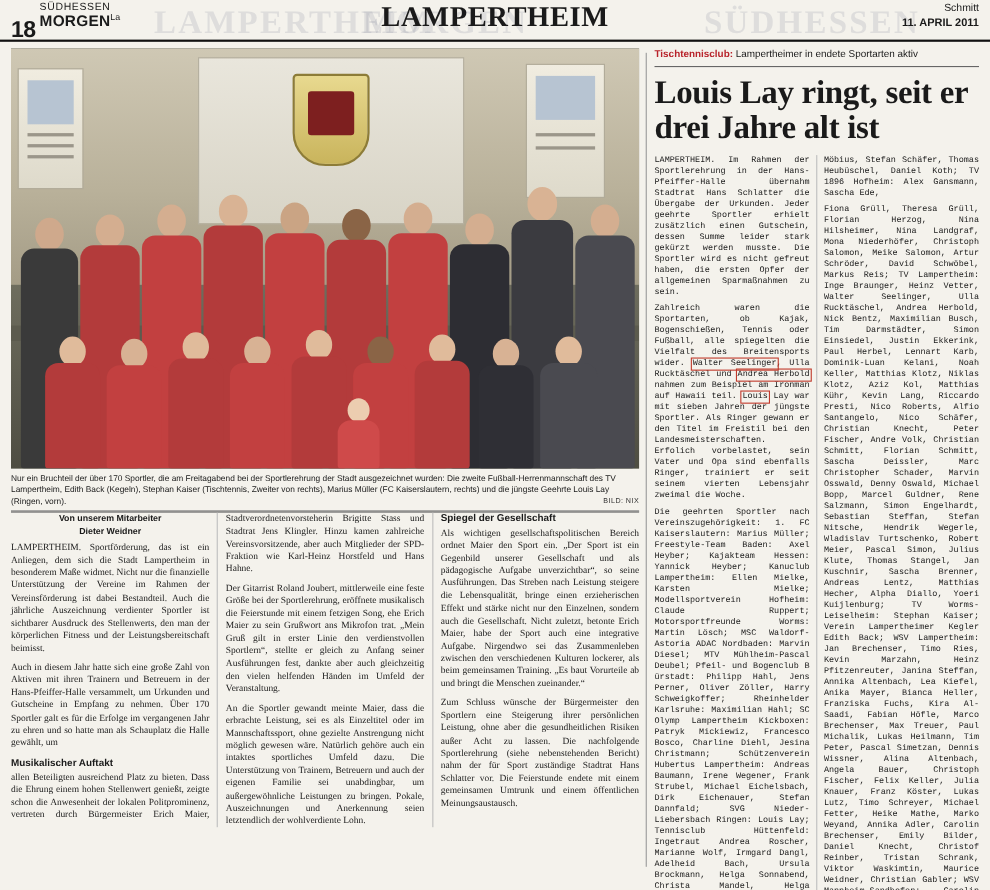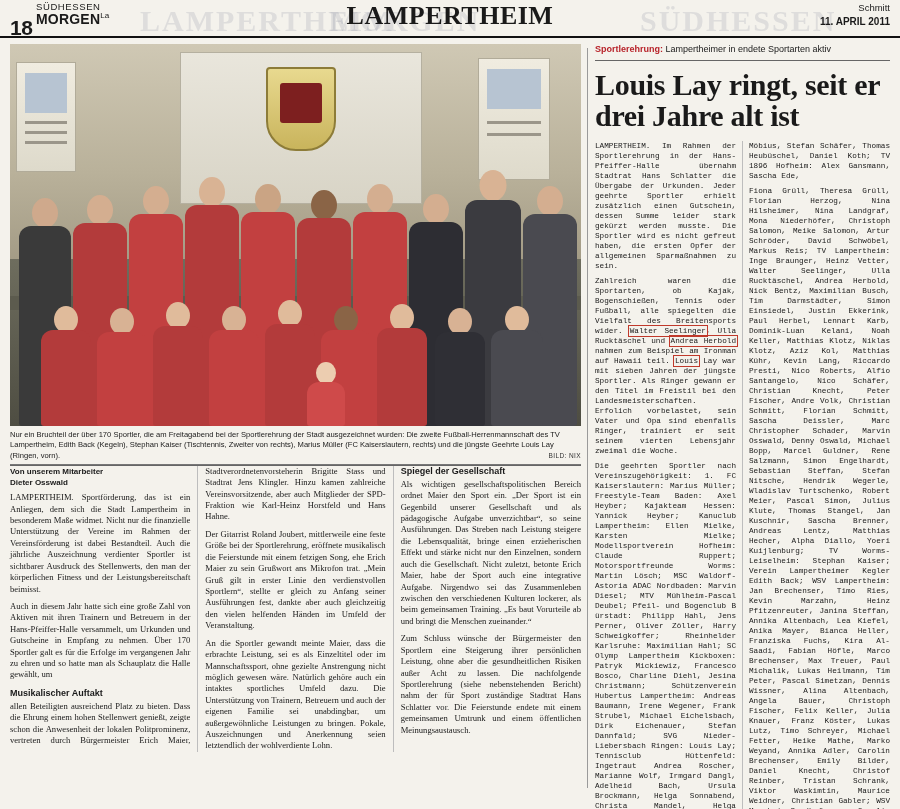--- a/index.html
+++ b/index.html
@@ -123,21 +123,21 @@
   .ehrung .txt{font-weight:bold;color:#111;}
   .rule-strong{height:1px;background:#666;}
 
   .headline-main{
     font-family:"Liberation Serif", serif;
     font-weight:bold;font-size:37px;line-height:1.05;
     margin:8px 0 6px 0;letter-spacing:-.5px;
   }
   .byline{
     font-family:"Liberation Sans", sans-serif;font-size:8px;font-weight:bold;
-    line-height:1.4;margin-bottom:4px;
+    line-height:1.4;margin-bottom:4px;text-align:center;
   }
   .cols3{column-count:3;column-gap:15px;column-rule:1px solid #bdbdbd;}
   .cols3 p{
     margin:0 0 6px 0;font-size:8.6px;line-height:1.33;text-align:justify;
     font-family:"Liberation Serif", serif;hyphens:auto;
   }
   .sub{
     font-family:"Liberation Sans", sans-serif;font-weight:bold;font-size:9px;
     margin:7px 0 3px 0;break-inside:avoid;
   }
@@ -302,37 +302,37 @@
       <span>Nur ein Bruchteil der über 170 Sportler, die am Freitagabend bei der Sportlerehrung der Stadt ausgezeichnet wurden: Die zweite Fußball-Herrenmannschaft des TV Lampertheim, Edith Back (Kegeln), Stephan Kaiser (Tischtennis, Zweiter von rechts), Marius Müller (FC Kaiserslautern, rechts) und die jüngste Geehrte Louis Lay (Ringen, vorn).</span>
       <span class="credit">BILD: NIX</span>
     </div>
 
     <div class="rule-strong"></div>
 
 
     <div class="cols3">
       <div class="byline">
         <div>Von unserem Mitarbeiter</div>
-        <div>Dieter Osswald</div>
+        <div>Dieter Weidner</div>
       </div>
       <p>LAMPERTHEIM. Sportförderung, das ist ein Anliegen, dem sich die Stadt Lampertheim in besonderem Maße widmet. Nicht nur die finanzielle Unterstützung der Vereine im Rahmen der Vereinsförderung ist dabei Bestandteil. Auch die jährliche Auszeichnung verdienter Sportler ist sichtbarer Ausdruck des Stellenwerts, den man der körperlichen Fitness und der Leistungsbereitschaft beimisst.</p>
       <p>Auch in diesem Jahr hatte sich eine große Zahl von Aktiven mit ihren Trainern und Betreuern in der Hans-Pfeiffer-Halle versammelt, um Urkunden und Gutscheine in Empfang zu nehmen. Über 170 Sportler galt es für die Erfolge im vergangenen Jahr zu ehren und so hatte man als Schauplatz die Halle gewählt, um</p>
       <div class="sub">Musikalischer Auftakt</div>
       <p>allen Beteiligten ausreichend Platz zu bieten. Dass die Ehrung einem hohen Stellenwert genießt, zeigte schon die Anwesenheit der lokalen Politprominenz, vertreten durch Bürgermeister Erich Maier, Stadtverordnetenvorsteherin Brigitte Stass und Stadtrat Jens Klingler. Hinzu kamen zahlreiche Vereinsvorsitzende, aber auch Mitglieder der SPD-Fraktion wie Karl-Heinz Horstfeld und Hans Hahne.</p>
       <p>Der Gitarrist Roland Joubert, mittlerweile eine feste Größe bei der Sportlerehrung, eröffnete musikalisch die Feierstunde mit einem fetzigen Song, ehe Erich Maier zu sein Grußwort ans Mikrofon trat. „Mein Gruß gilt in erster Linie den verdienstvollen Sportlern“, stellte er gleich zu Anfang seiner Ausführungen fest, dankte aber auch gleichzeitig den vielen helfenden Händen im Umfeld der Veranstaltung.</p>
       <p>An die Sportler gewandt meinte Maier, dass die erbrachte Leistung, sei es als Einzeltitel oder im Mannschaftssport, ohne gezielte Anstrengung nicht möglich gewesen wäre. Natürlich gehöre auch ein intaktes sportliches Umfeld dazu. Die Unterstützung von Trainern, Betreuern und auch der eigenen Familie sei unabdingbar, um außergewöhnliche Leistungen zu bringen. Pokale, Auszeichnungen und Anerkennung seien letztendlich der wohlverdiente Lohn.</p>
       <div class="sub">Spiegel der Gesellschaft</div>
       <p>Als wichtigen gesellschaftspolitischen Bereich ordnet Maier den Sport ein. „Der Sport ist ein Gegenbild unserer Gesellschaft und als pädagogische Aufgabe unverzichtbar“, so seine Ausführungen. Das Streben nach Leistung steigere die Lebensqualität, bringe einen erzieherischen Effekt und stärke nicht nur den Einzelnen, sondern auch die Gesellschaft. Nicht zuletzt, betonte Erich Maier, habe der Sport auch eine integrative Aufgabe. Nirgendwo sei das Zusammenleben zwischen den verschiedenen Kulturen lockerer, als beim gemeinsamen Training. „Es baut Vorurteile ab und bringt die Menschen zueinander.“</p>
       <p>Zum Schluss wünsche der Bürgermeister den Sportlern eine Steigerung ihrer persönlichen Leistung, ohne aber die gesundheitlichen Risiken außer Acht zu lassen. Die nachfolgende Sportlerehrung (siehe nebenstehenden Bericht) nahm der für Sport zuständige Stadtrat Hans Schlatter vor. Die Feierstunde endete mit einem gemeinsamen Umtrunk und einem öffentlichen Meinungsaustausch.</p>
     </div>
   </div>
 
   <div class="right-col">
     <div class="kicker">
-      <b>Sportlerehrung:</b>
+      <b>Tischtennisclub:</b>
       <span>Lampertheimer in endete Sportarten aktiv</span>
     </div>
 
     <div class="headline-right">Louis Lay ringt, seit er drei Jahre alt ist</div>
 
     <div class="cols2">
       <p>LAMPERTHEIM. Im Rahmen der Sportlerehrung in der Hans-Pfeiffer-Halle übernahm Stadtrat Hans Schlatter die Übergabe der Urkunden. Jeder geehrte Sportler erhielt zusätzlich einen Gutschein, dessen Summe leider stark gekürzt werden musste. Die Sportler wird es nicht gefreut haben, die ersten Opfer der allgemeinen Sparmaßnahmen zu sein.</p>
       <p>Zahlreich waren die Sportarten, ob Kajak, Bogenschießen, Tennis oder Fußball, alle spiegelten die Vielfalt des Breitensports wider. <span class="boxed">Walter Seelinger</span>, Ulla Rucktäschel und <span class="boxed">Andrea Herbold</span> nahmen zum Beispiel am Ironman auf Hawaii teil. <span class="boxed">Louis</span> Lay war mit sieben Jahren der jüngste Sportler. Als Ringer gewann er den Titel im Freistil bei den Landesmeisterschaften. Erfolich vorbelastet, sein Vater und Opa sind ebenfalls Ringer, trainiert er seit seinem vierten Lebensjahr zweimal die Woche.</p>
       <p>Die geehrten Sportler nach Vereinszugehörigkeit: 1. FC Kaiserslautern: Marius Müller; Freestyle-Team Baden: Axel Heyber; Kajakteam Hessen: Yannick Heyber; Kanuclub Lampertheim: Ellen Mielke, Karsten Mielke; Modellsportverein Hofheim: Claude Ruppert; Motorsportfreunde Worms: Martin Lösch; MSC Waldorf-Astoria ADAC Nordbaden: Marvin Diesel; MTV Mühlheim-Pascal Deubel; Pfeil- und Bogenclub B ürstadt: Philipp Hahl, Jens Perner, Oliver Zöller, Harry Schweigkoffer; Rheinhelder Karlsruhe: Maximilian Hahl; SC Olymp Lampertheim Kickboxen: Patryk Mickiewiz, Francesco Bosco, Charline Diehl, Jesina Christmann; Schützenverein Hubertus Lampertheim: Andreas Baumann, Irene Wegener, Frank Strubel, Michael Eichelsbach, Dirk Eichenauer, Stefan Dannfald; SVG Nieder-Liebersbach Ringen: Louis Lay; Tennisclub Hüttenfeld: Ingetraut Andrea Roscher, Marianne Wolf, Irmgard Dangl, Adelheid Bach, Ursula Brockmann, Helga Sonnabend, Christa Mandel, Helga Bergsträsser; Tischtennisclub Lampertheim: Anne Lochbühler, Sabrina Metzger, Hannan Topal, Luisa Plapp, Laura Wunder, Roulof Kärcher, Cevdet Uzer, Uwe van gen Hassend, Dennis Möbius, Stefan Schäfer, Thomas Heubüschel, Daniel Koth; TV 1896 Hofheim: Alex Gansmann, Sascha Ede,</p>
       <p>Fiona Grüll, Theresa Grüll, Florian Herzog, Nina Hilsheimer, Nina Landgraf, Mona Niederhöfer, Christoph Salomon, Meike Salomon, Artur Schröder, David Schwöbel, Markus Reis; TV Lampertheim: Inge Braunger, Heinz Vetter, Walter Seelinger, Ulla Rucktäschel, Andrea Herbold, Nick Bentz, Maximilian Busch, Tim Darmstädter, Simon Einsiedel, Justin Ekkerink, Paul Herbel, Lennart Karb, Dominik-Luan Kelani, Noah Keller, Matthias Klotz, Niklas Klotz, Aziz Kol, Matthias Kühr, Kevin Lang, Riccardo Presti, Nico Roberts, Alfio Santangelo, Nico Schäfer, Christian Knecht, Peter Fischer, Andre Volk, Christian Schmitt, Florian Schmitt, Sascha Deissler, Marc Christopher Schader, Marvin Osswald, Denny Oswald, Michael Bopp, Marcel Guldner, Rene Salzmann, Simon Engelhardt, Sebastian Steffan, Stefan Nitsche, Hendrik Wegerle, Wladislav Turtschenko, Robert Meier, Pascal Simon, Julius Klute, Thomas Stangel, Jan Kuschnir, Sascha Brenner, Andreas Lentz, Matthias Hecher, Alpha Diallo, Yoeri Kuijlenburg; TV Worms-Leiselheim: Stephan Kaiser; Verein Lampertheimer Kegler Edith Back; WSV Lampertheim: Jan Brechenser, Timo Ries, Kevin Marzahn, Heinz Pfitzenreuter, Janina Steffan, Annika Altenbach, Lea Kiefel, Anika Mayer, Bianca Heller, Franziska Fuchs, Kira Al-Saadi, Fabian Höfle, Marco Brechenser, Max Treuer, Paul Michalik, Lukas Heilmann, Tim Peter, Pascal Simetzan, Dennis Wissner, Alina Altenbach, Angela Bauer, Christoph Fischer, Felix Keller, Julia Knauer, Franz Köster, Lukas Lutz, Timo Schreyer, Michael Fetter, Heike Mathe, Marko Weyand, Annika Adler, Carolin Brechenser, Emily Bilder, Daniel Knecht, Christof Reinber, Tristan Schrank, Viktor Waskimtin, Maurice Weidner, Christian Gabler; WSV Mannheim-Sandhofen: Carolin Volk, Max Lemke, Tristan Reuer, Tabea Mederr, Nicole Weidmann, Luca Pfitzenreuter; Westerwald Volleys: Dennis Hefter.</p>

